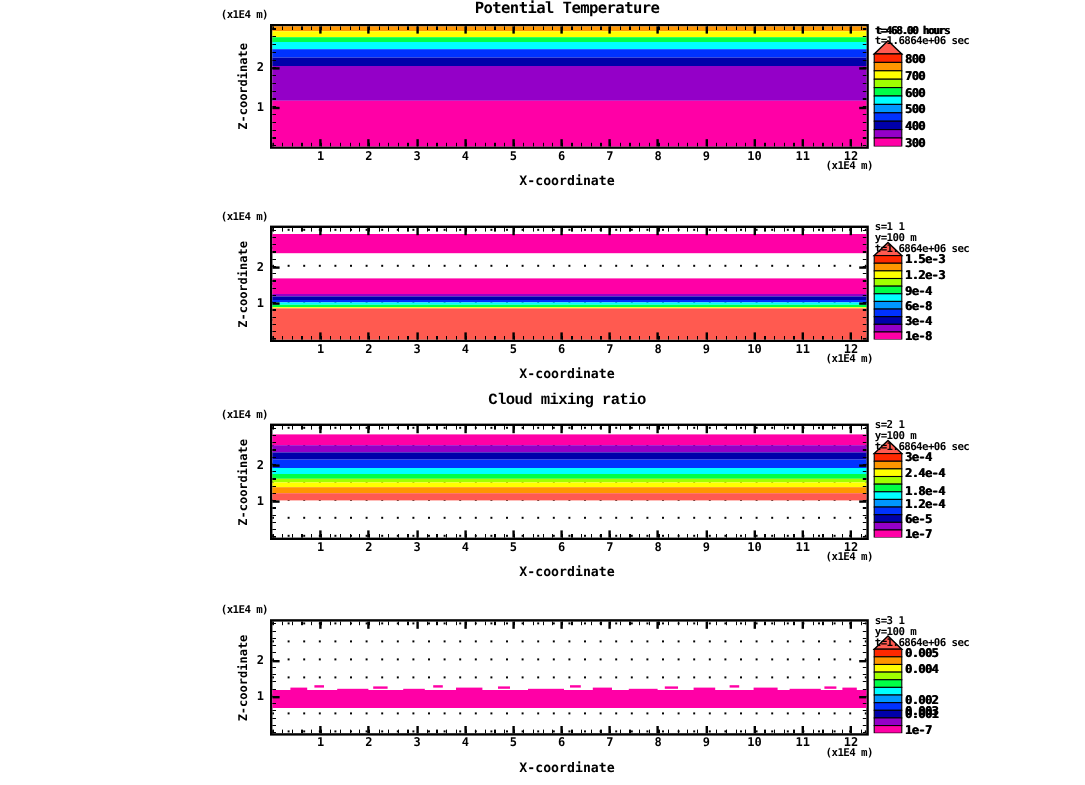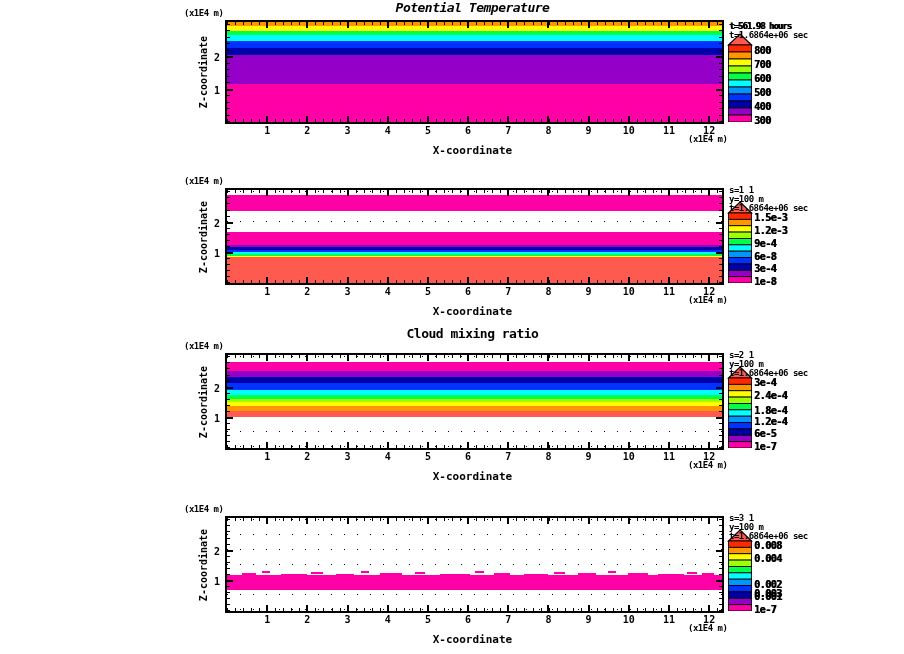--- a/index.html
+++ b/index.html
@@ -24,21 +24,21 @@
   .cbarlab{position:absolute;left:754px;transform:translateY(-50%);font-size:10px;letter-spacing:-0.5px;white-space:nowrap;text-shadow:0.6px 0 0 #000;}
   .annot{position:absolute;left:729px;font-size:9px;line-height:9px;letter-spacing:-0.5px;white-space:nowrap;}
   .annot .squish{letter-spacing:-1px;text-shadow:0.7px 0 0 #000;}
 </style>
 </head>
 <body>
 
 <div id="stage">
 
   <div class="panel">
-    <div class="title" style="top: 0px; font-style: italic;">Potential Temperature</div>
+    <div class="title" style="top: 0px;">Potential Temperature</div>
     <div class="zunit" style="left: 184px; top: 8px;">(x1E4 m)</div>
     <div class="zlabel" style="left: 203px; top: 72px;">Z-coordinate</div>
     <div class="plot" style="top: 20px; height: 100px;">
         <div class="band" style="top: 0px; height: 3.5px; background: rgb(255, 150, 0);"></div>
         <div class="band" style="top: 3.5px; height: 5.5px; background: rgb(255, 255, 0);"></div>
         <div class="band" style="top: 9px; height: 4px; background: rgb(0, 255, 70);"></div>
         <div class="band" style="top: 13px; height: 6px; background: rgb(0, 255, 255);"></div>
         <div class="band" style="top: 19px; height: 7px; background: rgb(0, 50, 255);"></div>
         <div class="band" style="top: 26px; height: 7px; background: rgb(0, 0, 170);"></div>
         <div class="band" style="top: 33px; height: 29px; background: rgb(148, 0, 200);"></div>
@@ -86,21 +86,21 @@
           <rect x="1.5" y="33" width="23" height="7" fill="#A0FF00" stroke="#000" stroke-width="0.9"></rect>
           <rect x="1.5" y="40" width="23" height="7" fill="#00FF46" stroke="#000" stroke-width="0.9"></rect>
           <rect x="1.5" y="47" width="23" height="7" fill="#00FFFF" stroke="#000" stroke-width="0.9"></rect>
           <rect x="1.5" y="54" width="23" height="7" fill="#0096FF" stroke="#000" stroke-width="0.9"></rect>
           <rect x="1.5" y="61" width="23" height="7" fill="#0032FF" stroke="#000" stroke-width="0.9"></rect>
           <rect x="1.5" y="68" width="23" height="7" fill="#0000AA" stroke="#000" stroke-width="0.9"></rect>
           <rect x="1.5" y="75" width="23" height="7" fill="#9400C8" stroke="#000" stroke-width="0.9"></rect>
           <rect x="1.5" y="82" width="23" height="7" fill="#FF00A6" stroke="#000" stroke-width="0.9"></rect>
         </svg></div>
     <div class="annot" style="top: 22px;">
-        <div class="squish">t=561.98 hours</div>
+        <div class="squish">t=468.00 hours</div>
         <div>t=1.6864e+06 sec</div>
       </div>
   <div class="xticklab" style="left: 267.179px; top: 125px;">1</div>
       <div class="xticklab" style="left: 307.357px; top: 125px;">2</div>
       <div class="xticklab" style="left: 347.536px; top: 125px;">3</div>
       <div class="xticklab" style="left: 387.714px; top: 125px;">4</div>
       <div class="xticklab" style="left: 427.893px; top: 125px;">5</div>
       <div class="xticklab" style="left: 468.071px; top: 125px;">6</div>
       <div class="xticklab" style="left: 508.25px; top: 125px;">7</div>
       <div class="xticklab" style="left: 548.429px; top: 125px;">8</div>
@@ -201,21 +201,21 @@
       <div class="yticklab" style="left: 204px; top: 222.61px;">2</div>
       <div class="cbarlab" style="top: 217.364px;">1.5e-3</div>
       <div class="cbarlab" style="top: 230.091px;">1.2e-3</div>
       <div class="cbarlab" style="top: 242.818px;">9e-4</div>
       <div class="cbarlab" style="top: 255.545px;">6e-8</div>
       <div class="cbarlab" style="top: 268.273px;">3e-4</div>
       <div class="cbarlab" style="top: 281px;">1e-8</div>
     </div>
 
   <div class="panel">
-    <div class="title" style="top: 326px;">Cloud mixing ratio</div>
+    <div class="title" style="top: 326px; font-family: Liberation Mono, monospace;">Cloud mixing ratio</div>
     <div class="zunit" style="left: 184px; top: 341px;">(x1E4 m)</div>
     <div class="zlabel" style="left: 203px; top: 401.5px;">Z-coordinate</div>
     <div class="plot dotted" style="top: 353px; height: 93px;">
         <div class="band" style="top: 7.44px; height: 8.37px; background: rgb(255, 0, 166);"></div>
         <div class="band" style="top: 15.81px; height: 6.045px; background: rgb(148, 0, 200);"></div>
         <div class="band" style="top: 21.855px; height: 6.045px; background: rgb(0, 0, 170);"></div>
         <div class="band" style="top: 27.9px; height: 7.44px; background: rgb(0, 50, 255);"></div>
         <div class="band" style="top: 35.34px; height: 5.115px; background: rgb(0, 255, 255);"></div>
         <div class="band" style="top: 40.455px; height: 3.72px; background: rgb(0, 255, 70);"></div>
         <div class="band" style="top: 44.175px; height: 3.255px; background: rgb(160, 255, 0);"></div>
@@ -383,21 +383,21 @@
       <div class="xticklab" style="left: 427.893px; top: 614px;">5</div>
       <div class="xticklab" style="left: 468.071px; top: 614px;">6</div>
       <div class="xticklab" style="left: 508.25px; top: 614px;">7</div>
       <div class="xticklab" style="left: 548.429px; top: 614px;">8</div>
       <div class="xticklab" style="left: 588.607px; top: 614px;">9</div>
       <div class="xticklab" style="left: 628.786px; top: 614px;">10</div>
       <div class="xticklab" style="left: 668.964px; top: 614px;">11</div>
       <div class="xticklab" style="left: 709.143px; top: 614px;">12</div>
       <div class="yticklab" style="left: 204px; top: 580.805px;">1</div>
       <div class="yticklab" style="left: 204px; top: 550.61px;">2</div>
-      <div class="cbarlab" style="top: 545.364px;">0.008</div>
+      <div class="cbarlab" style="top: 545.364px;">0.005</div>
       <div class="cbarlab" style="top: 558.091px;">0.004</div>
       <div class="cbarlab" style="top: 593px;">0.003</div>
       <div class="cbarlab" style="top: 583.545px;">0.002</div>
       <div class="cbarlab" style="top: 596.273px;">0.001</div>
       <div class="cbarlab" style="top: 609px;">1e-7</div>
     </div>
 
 </div>
 
 </body></html>

